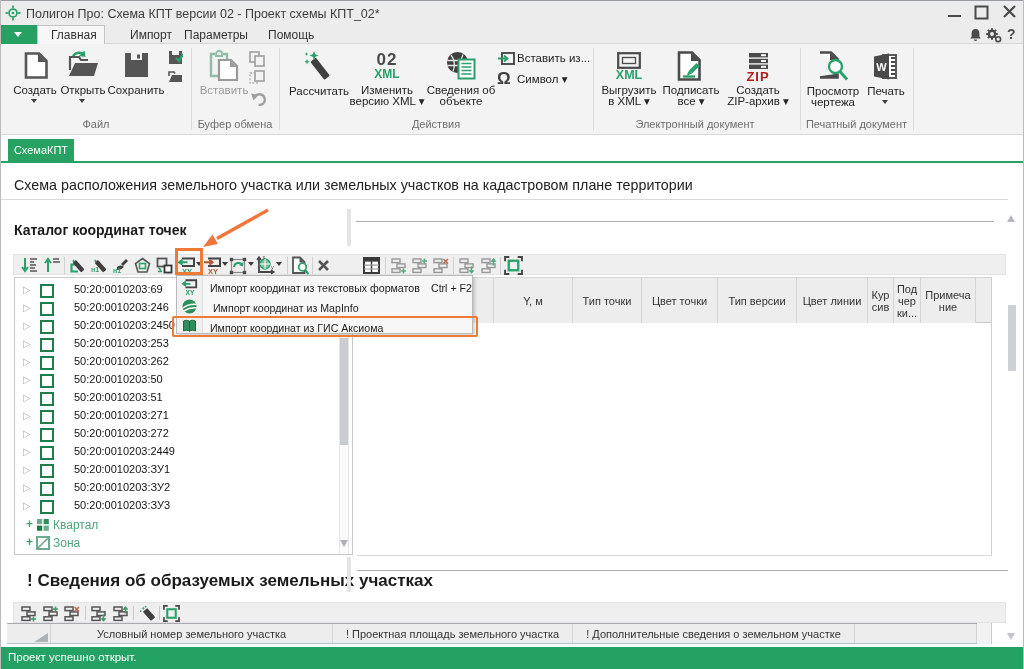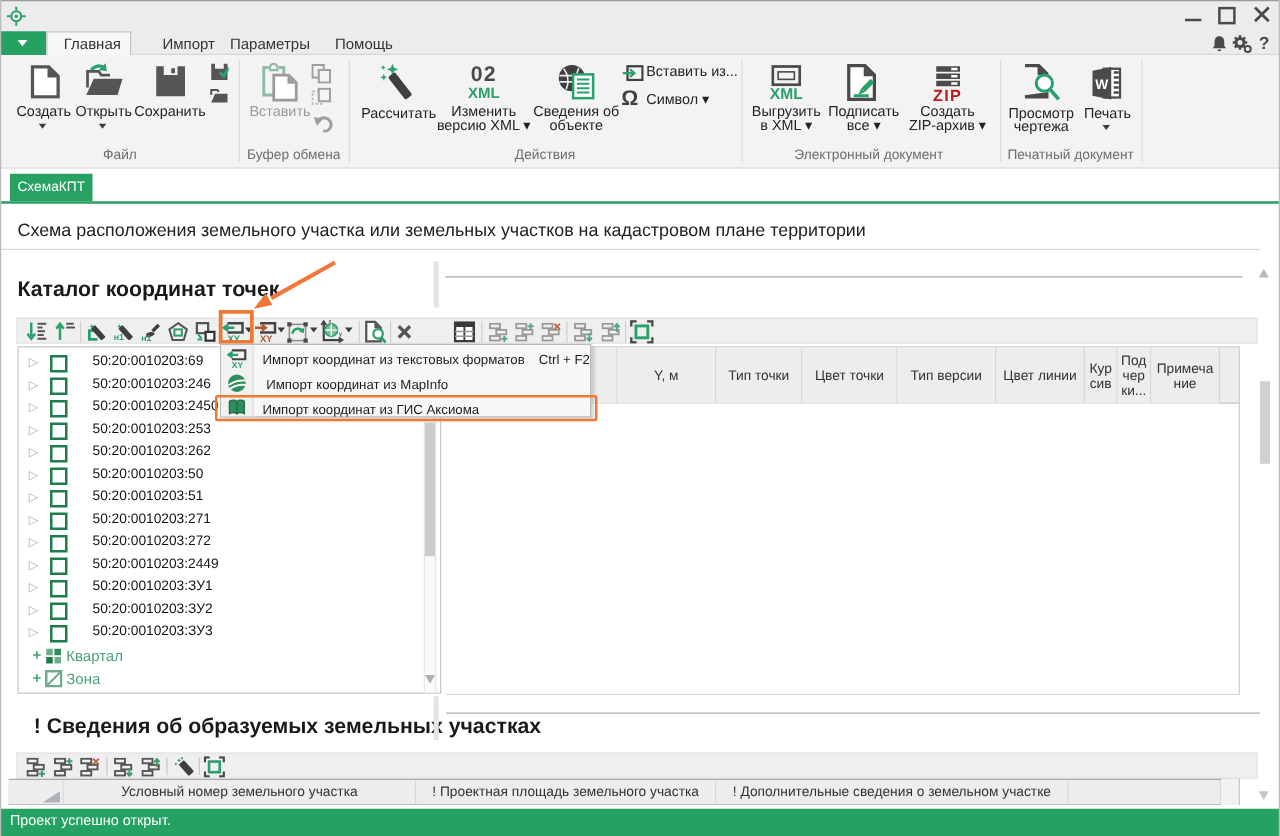--- a/index.html
+++ b/index.html
@@ -31,20 +31,21 @@
 
 <div class="abs" id="titlebar">
   <svg class="abs" style="left:5px;top:4px" width="16" height="16" viewBox="0 0 17 17">
     <circle cx="8.5" cy="8.5" r="4.2" fill="none" stroke="#2aa06a" stroke-width="1.8"></circle>
     <circle cx="8.5" cy="8.5" r="1.4" fill="#2aa06a"></circle>
     <line x1="8.5" y1="0.5" x2="8.5" y2="3.4" stroke="#2aa06a" stroke-width="1.8"></line>
     <line x1="8.5" y1="13.6" x2="8.5" y2="16.5" stroke="#2aa06a" stroke-width="1.8"></line>
     <line x1="0.5" y1="8.5" x2="3.4" y2="8.5" stroke="#2aa06a" stroke-width="1.8"></line>
     <line x1="13.6" y1="8.5" x2="16.5" y2="8.5" stroke="#2aa06a" stroke-width="1.8"></line>
   </svg>
+  <div class="abs ttl" style="left:26px;top:6px;font-size:12.5px">Полигон Про: Схема КПТ версии 02 - Проект схемы КПТ_02*</div>
 </div>
 
 <div class="abs" style="left:948px;top:15px;width:13px;height:2px;background:#4a4a4a"></div>
 <svg class="abs" style="left:974px;top:5px" width="15" height="15" viewBox="0 0 15 15">
     <rect x="1.5" y="1.5" width="12" height="12" fill="none" stroke="#4a4a4a" stroke-width="2"></rect>
   </svg>
 <svg class="abs" style="left:1002px;top:4px" width="15" height="15" viewBox="0 0 15 15">
     <path d="M2 2 L13 13 M13 2 L2 13" stroke="#4a4a4a" stroke-width="2.2"></path>
   </svg>
 
@@ -218,21 +219,21 @@
 </div>
 
 <div class="abs" id="content"></div>
 
 <div class="abs" style="left:8px;top:139px;width:66px;height:22px;background:#28a263;color:#fff;font-size:11px;text-align:center;line-height:22px">СхемаКПТ</div>
 <div class="abs" style="left:0;top:161px;width:1024px;height:2px;background:#28a263"></div>
 
 <div class="abs" style="left:14px;top:177px;font-size:14.3px;color:#222">Схема расположения земельного участка или земельных участков на кадастровом плане территории</div>
 <div class="abs" style="left:0;top:199px;width:1008px;height:1px;background:#d9d9d9"></div>
 
-<div class="abs" style="left:14px;top:222px;font-size:17px;font-weight:bold;color:#1a1a1a">Каталог координат точек</div>
+<div class="abs" style="left:14px;top:222px;font-size:14px;font-weight:bold;color:#1a1a1a">Каталог координат точек</div>
 
 <div class="abs" style="left:347px;top:209px;width:4px;height:37px;background:#e4e4e7"></div>
 <div class="abs" style="left:356px;top:221px;width:638px;height:1px;background:#ababaf"></div>
 
 <div class="abs" style="left:1007px;top:215px;width:0;height:0;border-left:4.5px solid transparent;border-right:4.5px solid transparent;border-bottom:7px solid #b8b8c0"></div>
 
 <div class="abs" style="left:13px;top:254px;width:993px;height:21px;background:#efeff0;border:1px solid #e3e3e3" id="toolbar1"></div>
 <div id="toolbar1icons">
 
   <svg class="abs" style="left:21px;top:257px" width="17" height="17" viewBox="0 0 17 17">

